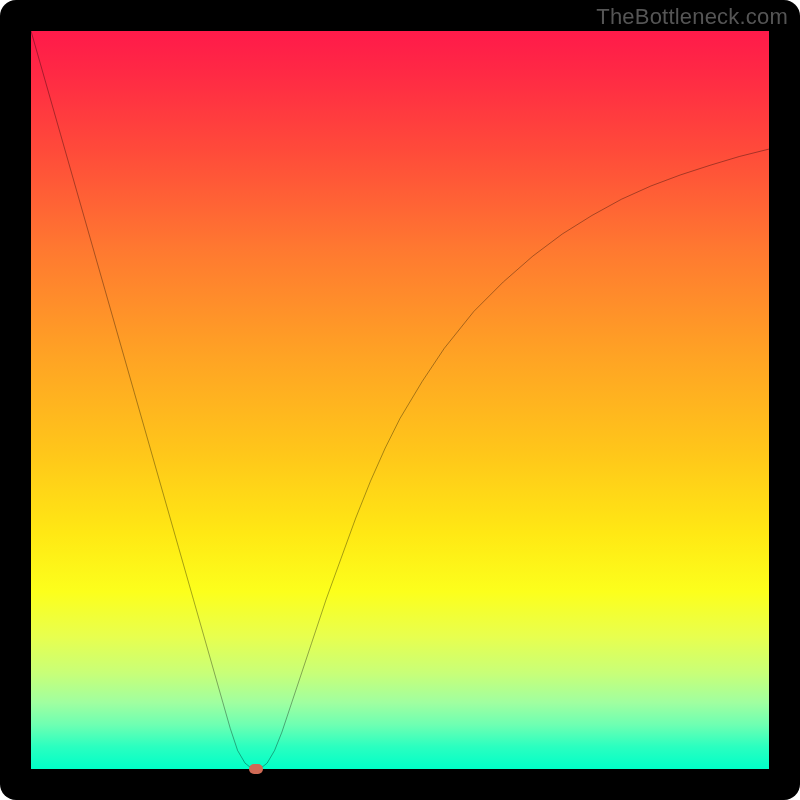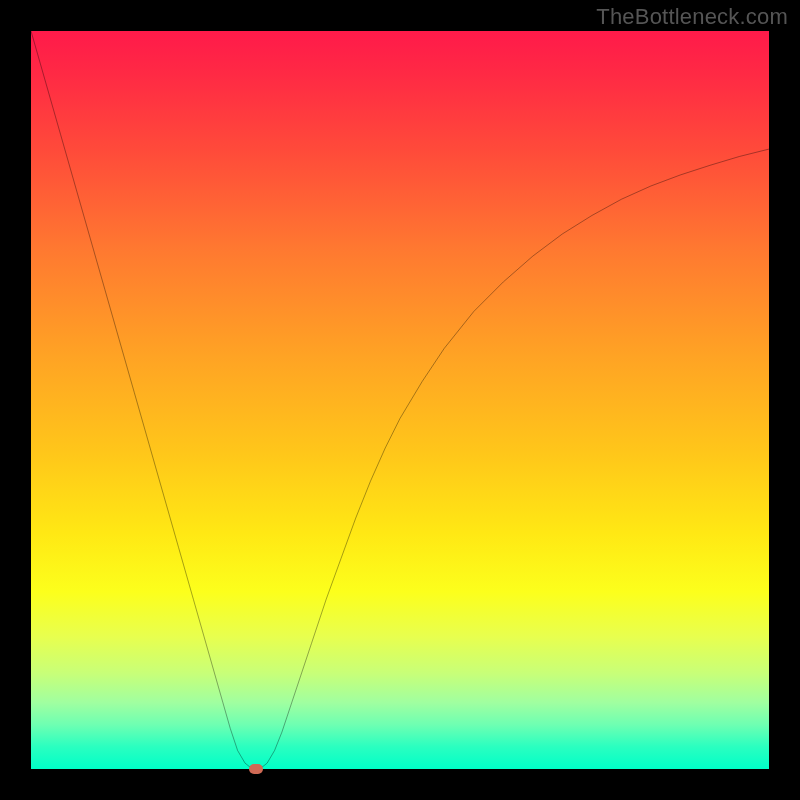--- a/index.html
+++ b/index.html
@@ -2,20 +2,21 @@
 <html><head>
 <meta charset="utf-8">
 <style>
   * { margin: 0; padding: 0; box-sizing: border-box; }
   html, body { width: 800px; height: 800px; overflow: hidden; }
   .outer {
     width: 800px;
     height: 800px;
     background: #000;
     position: relative;
+    border-radius: 16px;
   }
   .watermark {
     position: absolute;
     top: 4px;
     right: 12px;
     color: #555;
     font-family: Arial, sans-serif;
     font-size: 22px;
     font-weight: 500;
     letter-spacing: 0.2px;

